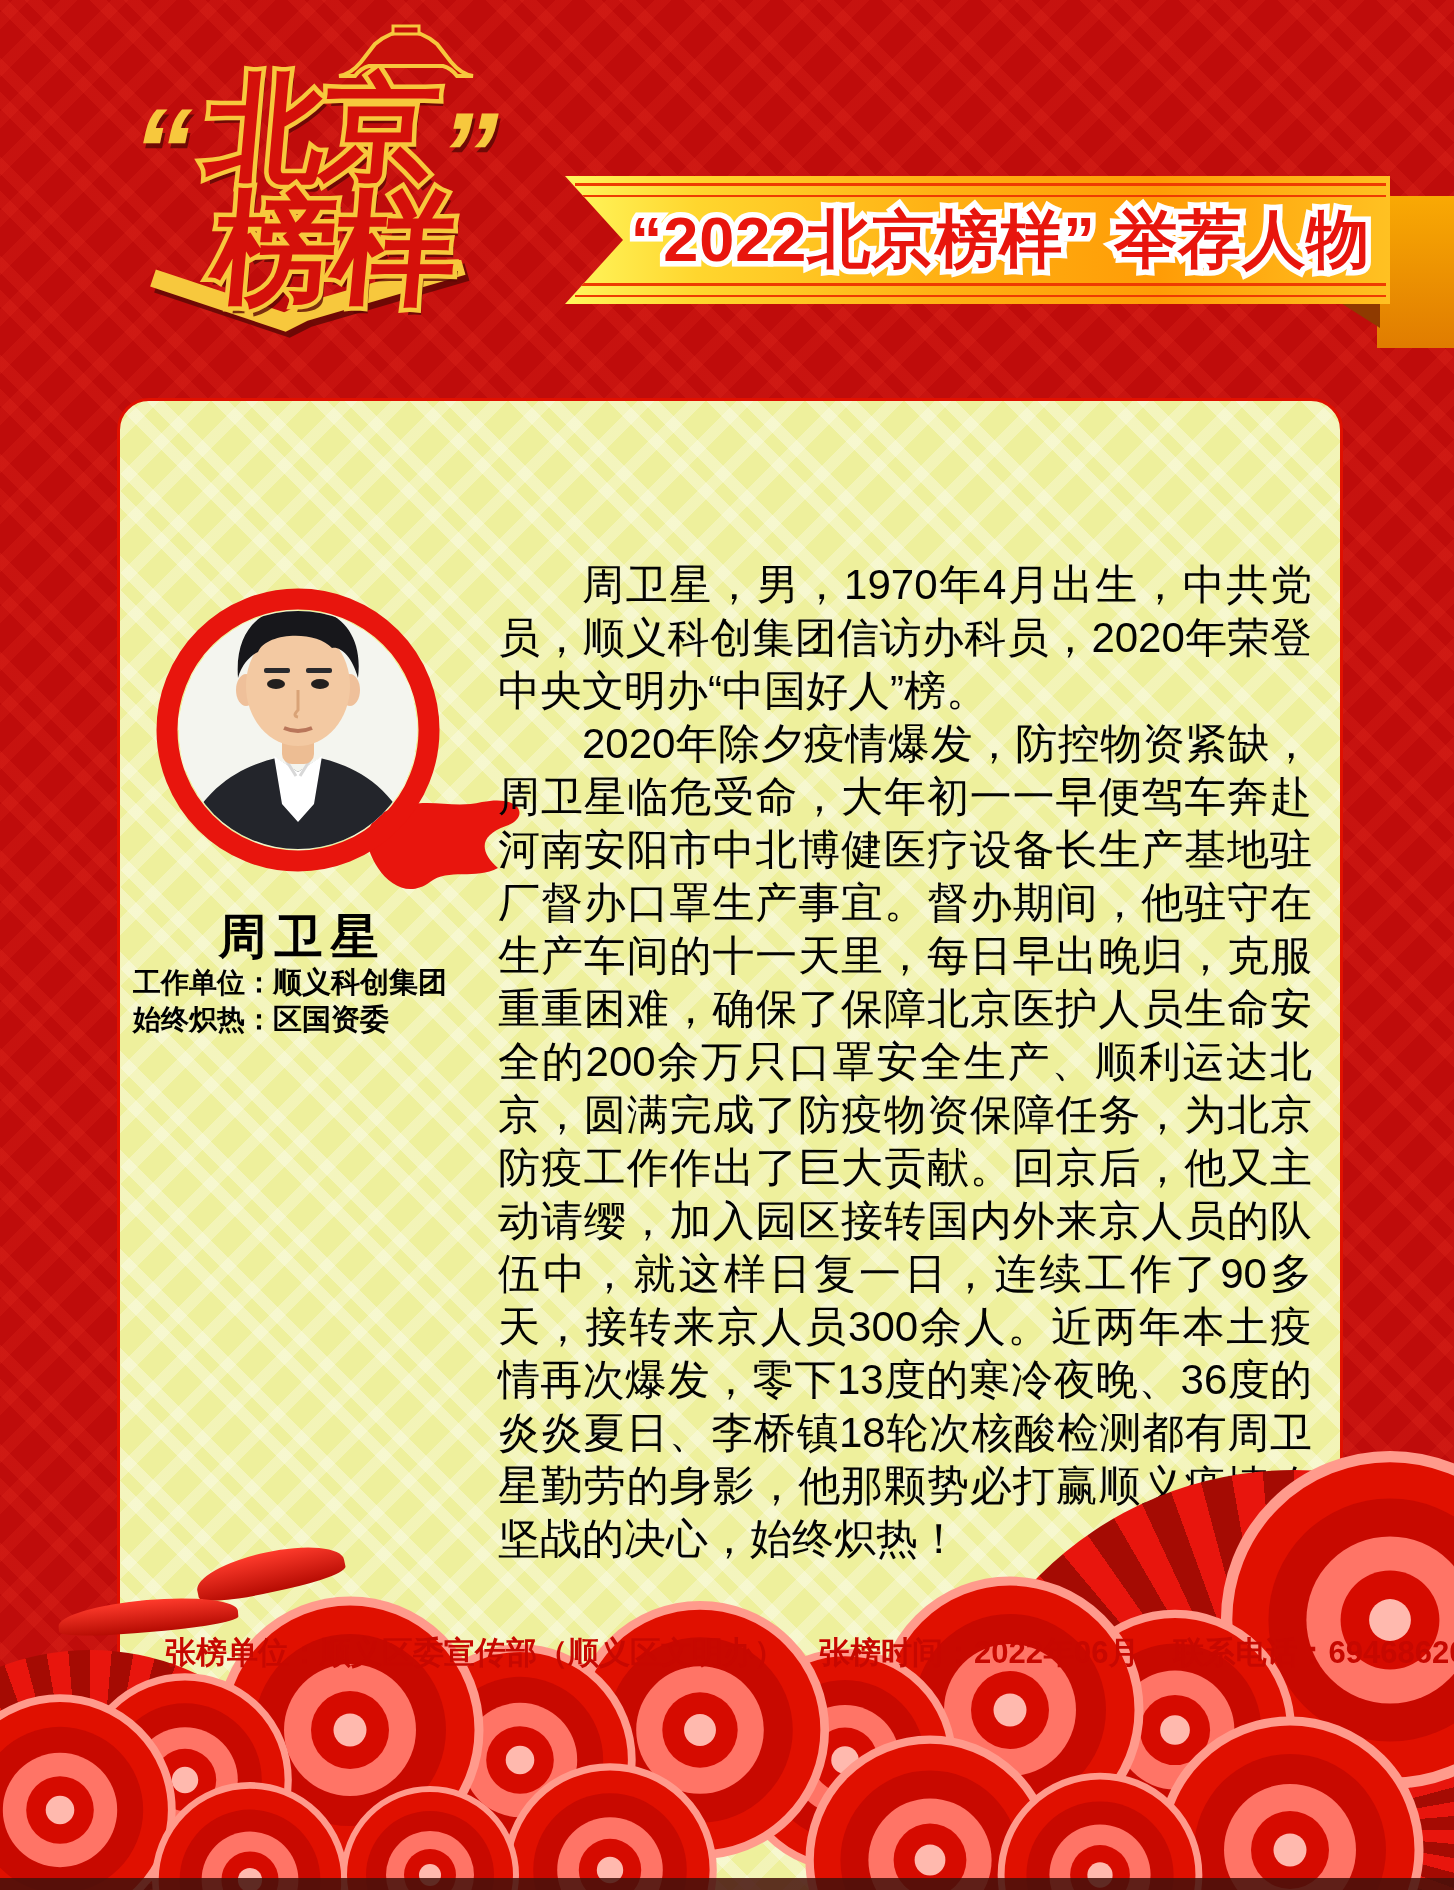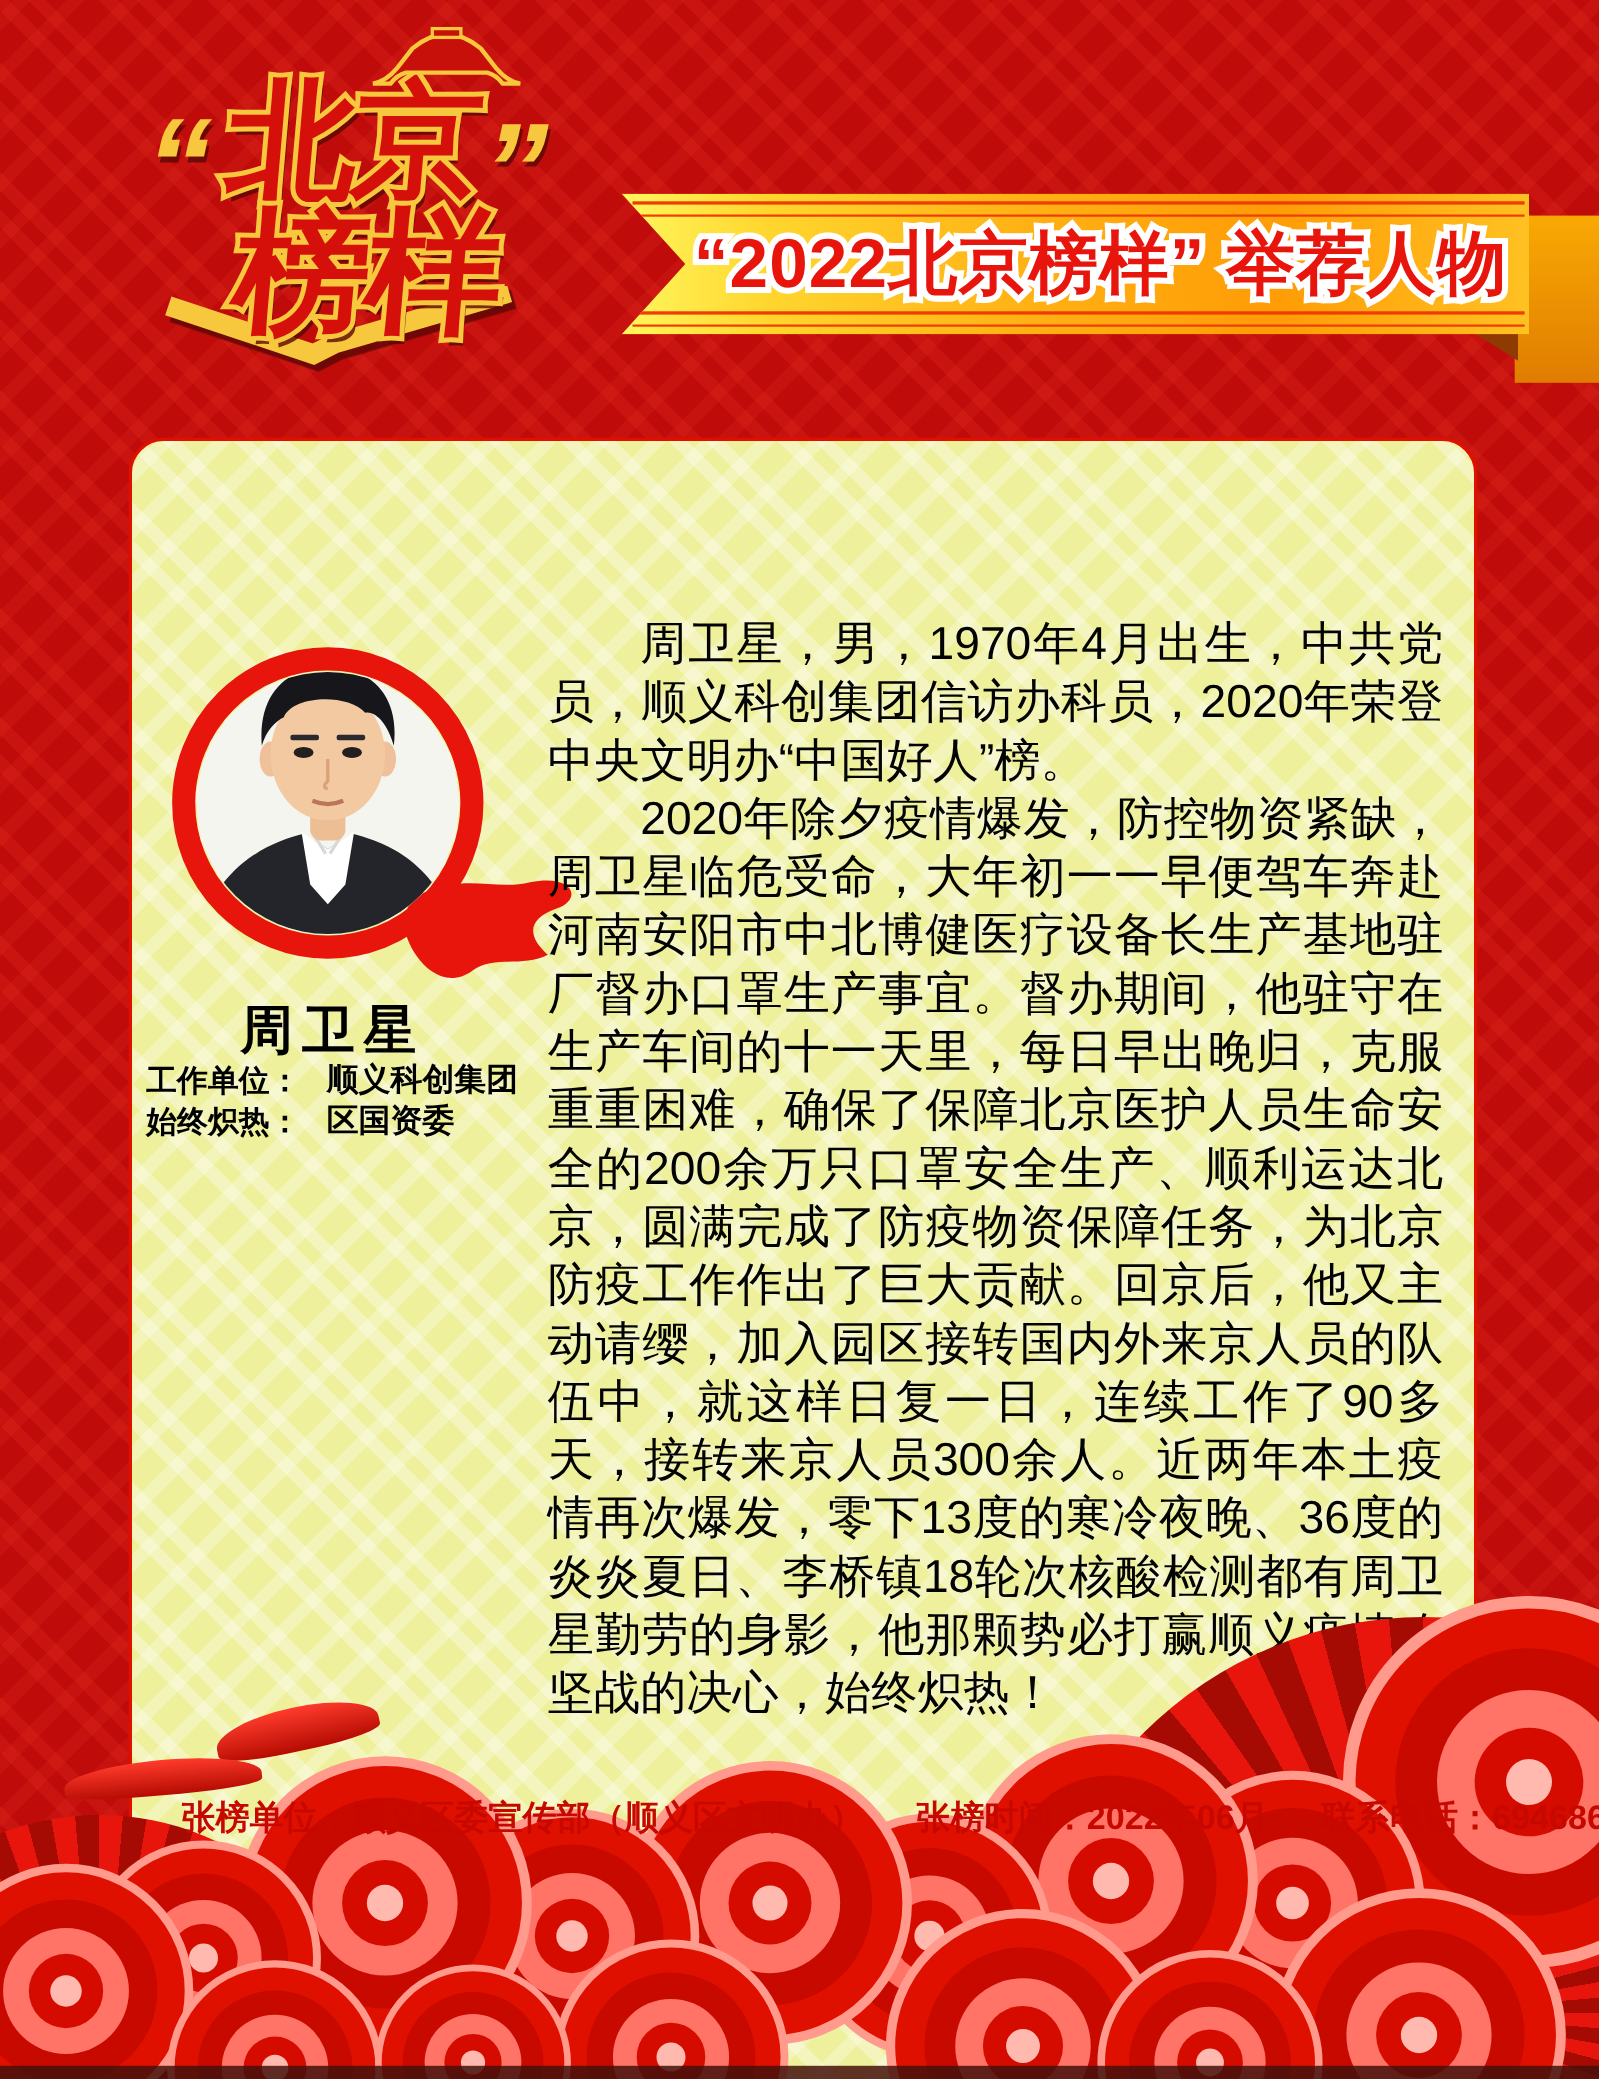--- a/index.html
+++ b/index.html
@@ -109,37 +109,37 @@
   }
 
   
   .photo-svg{position:absolute;left:126px;top:560px;width:410px;height:360px;z-index:2;}
   .profile-name{
     position:absolute;left:130px;top:905px;width:345px;
     text-align:center;font-size:48px;font-weight:900;color:#000;
     letter-spacing:8px;z-index:2;
   }
   .profile-info{position:absolute;left:133px;top:964px;z-index:2;}
-  .info-row{display:flex;line-height:37px;white-space:nowrap;gap:24px;}
+  .info-row{display:flex;line-height:37px;white-space:nowrap;}
   .info-label{font-size:28px;font-weight:600;color:#000;}
   .info-value{font-size:29px;font-weight:900;color:#000;}
 
   
   .body-text{
     position:absolute;left:498px;top:558px;width:814px;
     font-size:42px;line-height:53px;color:#030303;
     text-align:justify;font-weight:500;
     z-index:2;
   }
   .body-text p{margin:0;text-indent:2em;}
 
   
   .footer-line{
     position:absolute;left:165px;top:1632px;width:1200px;
-    display:flex;gap:48px;white-space:nowrap;
+    display:flex;gap:34px;white-space:nowrap;
     font-size:31px;font-weight:900;color:#c70800;
     z-index:6;
   }
 
   
   .fan{
     position:absolute;border-radius:50%;
     background:repeating-conic-gradient(#e8150d 0deg 5deg,#a50b03 5deg 10deg);
     z-index:3;
   }

